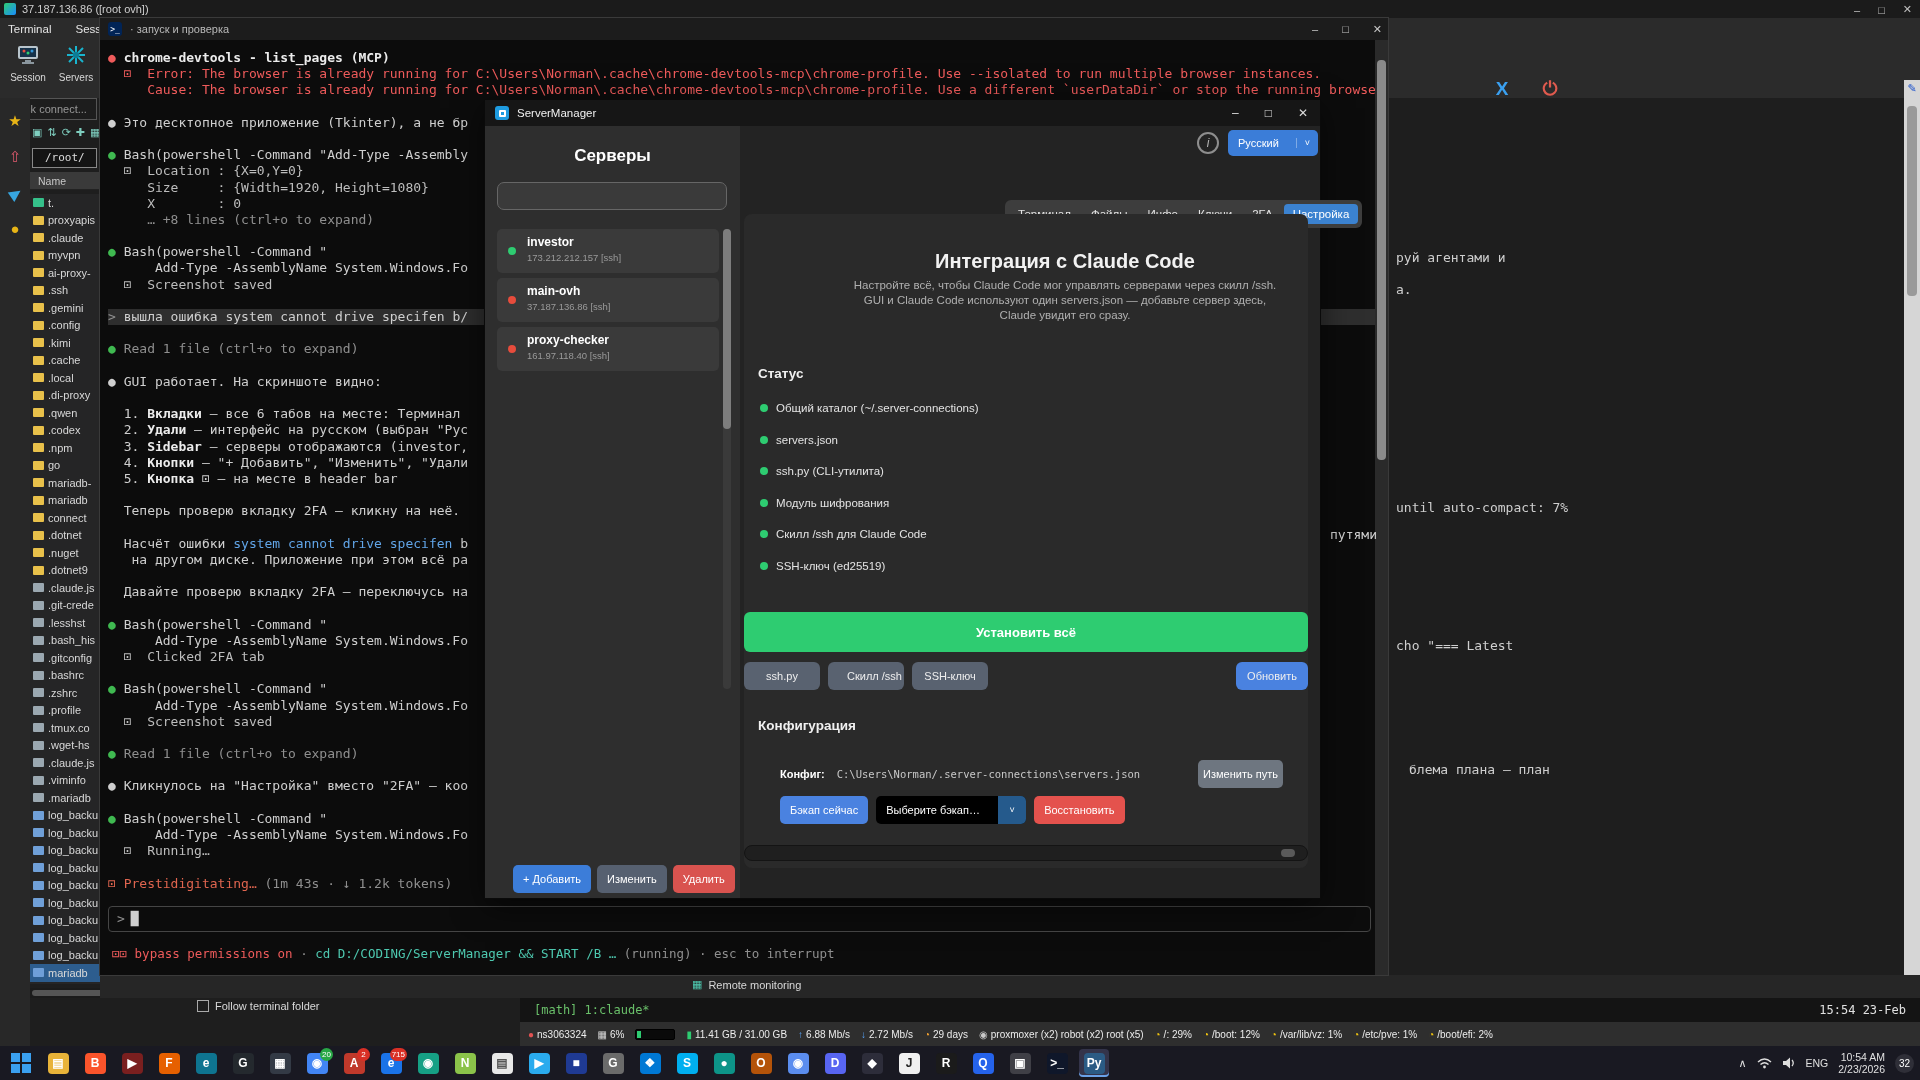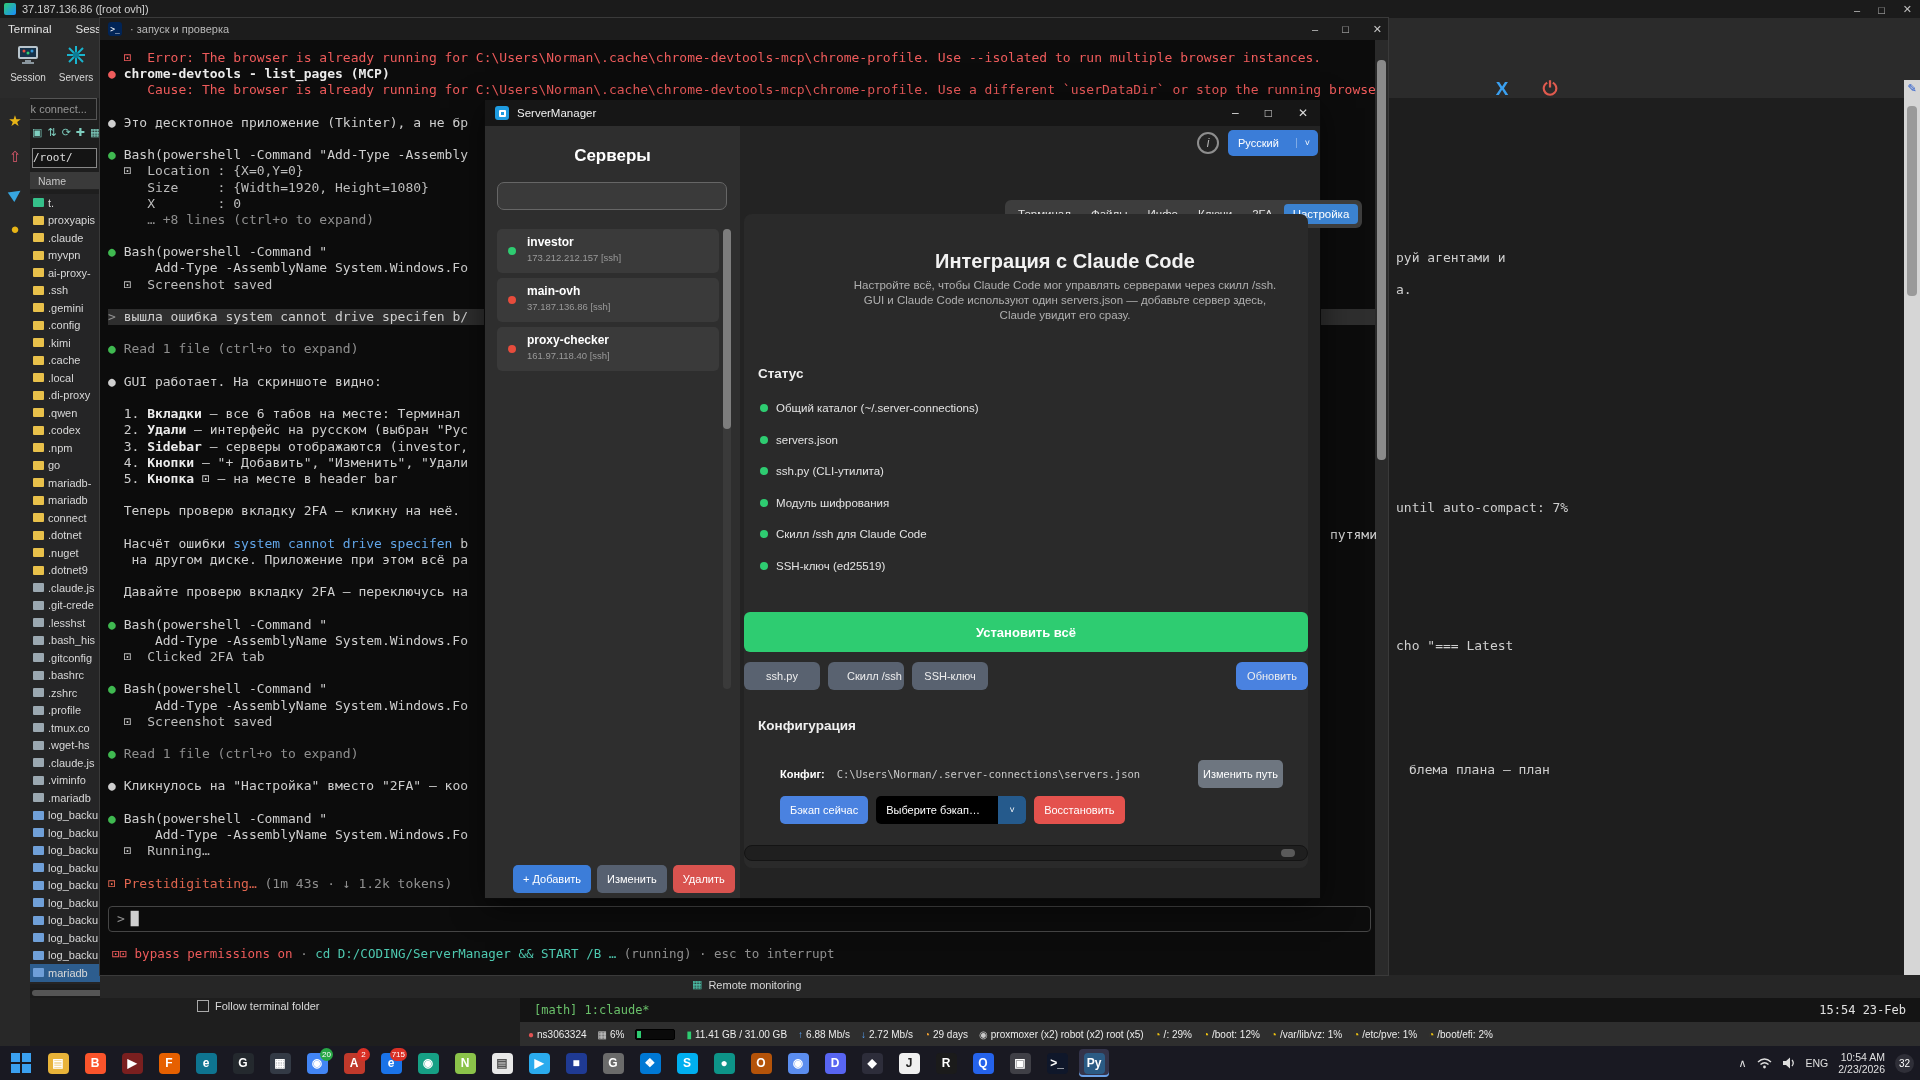--- a/index.html
+++ b/index.html
@@ -18,21 +18,21 @@
     font-size:11.5px;display:flex;align-items:center;gap:24px;padding-left:8px;}
   .moba-toolbar{left:0;top:40px;width:1920px;height:58px;background:#2b2b2b;}
   .tb-item{position:absolute;top:4px;width:44px;text-align:center;color:#d8d8d8;font-size:10px;cursor:default;}
   .tb-item .glyph{display:block;height:28px;line-height:28px;font-size:20px;}
   .quickconnect{left:2px;top:98px;width:95px;height:22px;background:#1d1d1d;border:1px solid #555;
     color:#979797;font-size:11px;line-height:20px;padding-left:5px;}
   .leftstrip{left:0;top:98px;width:30px;height:948px;background:#282828;}
   .strip-ic{position:absolute;left:6px;width:18px;height:18px;font-size:15px;text-align:center;}
   .side-tools{left:32px;top:126px;width:66px;height:18px;display:flex;gap:5px;color:#7fcfc0;font-size:11px;}
   .side-path{left:32px;top:148px;width:65px;height:20px;background:#141414;border:1px solid #888;
-    color:#ddd;font-size:11px;line-height:18px;padding-left:0;}
+    color:#ddd;font-size:11px;line-height:18px;padding-left:12px;}
   .side-namehdr{left:30px;top:172px;width:70px;height:18px;background:#3a3a3a;color:#c8c8c8;
     font-size:10.5px;line-height:18px;padding-left:8px;border-bottom:1px solid #222;}
   .filetree{left:30px;top:194px;width:70px;height:790px;overflow:hidden;background:#252526;}
   .ft-row{height:17.5px;display:flex;align-items:center;gap:4px;padding-left:3px;color:#d8d8d8;font-size:11px;white-space:nowrap;}
   .ft-row.sel{background:#2d5d8e;}
   .ft-ic{width:11px;height:9px;border-radius:1px;flex:0 0 auto;}
   .ft-folder{background:#e8c04a;} .ft-folderx{background:#35c08a;}
   .ft-file{background:#9aa7b0;} .ft-log{background:#6f9fd8;}
   .tree-hscroll{left:30px;top:988px;width:300px;height:10px;background:#1b1b1b;}
   .tree-hthumb{position:absolute;left:2px;top:2px;width:90px;height:6px;background:#555;border-radius:3px;}
@@ -489,22 +489,22 @@
       <span class="ps-ico">&gt;_</span>
       <span>· запуск и проверка</span>
     </div>
     <div class="ps-ctrls">
       <span>–</span>
       <span>□</span>
       <span>✕</span>
     </div>
     <div class="ps-content">
       <div class="term-lines">
+          <div class="trow"><span class="c-red">● </span><span class="c-wb">chrome-devtools - list_pages (MCP)</span></div>
           <div class="trow"><span class="c-red">  ⊡  Error: The browser is already running for C:\Users\Norman\.cache\chrome-devtools-mcp\chrome-profile. Use --isolated to run multiple browser instances.</span></div>
-          <div class="trow"><span class="c-red">● </span><span class="c-wb">chrome-devtools - list_pages (MCP)</span></div>
           <div class="trow"><span class="c-red">     Cause: The browser is already running for C:\Users\Norman\.cache\chrome-devtools-mcp\chrome-profile. Use a different `userDataDir` or stop the running browser first.</span></div>
           <div class="trow"><span> </span></div>
           <div class="trow"><span class="c-w">● </span><span class="c-w">Это десктопное приложение (Tkinter), а не бр</span></div>
           <div class="trow"><span> </span></div>
           <div class="trow"><span class="c-grn">● </span><span class="c-w">Bash(powershell -Command "Add-Type -Assembly</span></div>
           <div class="trow"><span class="c-w2">  ⊡  Location : {X=0,Y=0}</span></div>
           <div class="trow"><span class="c-w2">     Size     : {Width=1920, Height=1080}</span></div>
           <div class="trow"><span class="c-w2">     X        : 0</span></div>
           <div class="trow"><span class="c-gray">     … +8 lines (ctrl+o to expand)</span></div>
           <div class="trow"><span> </span></div>

